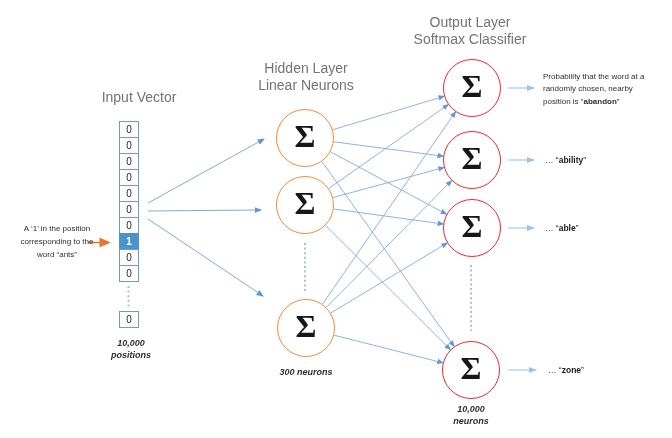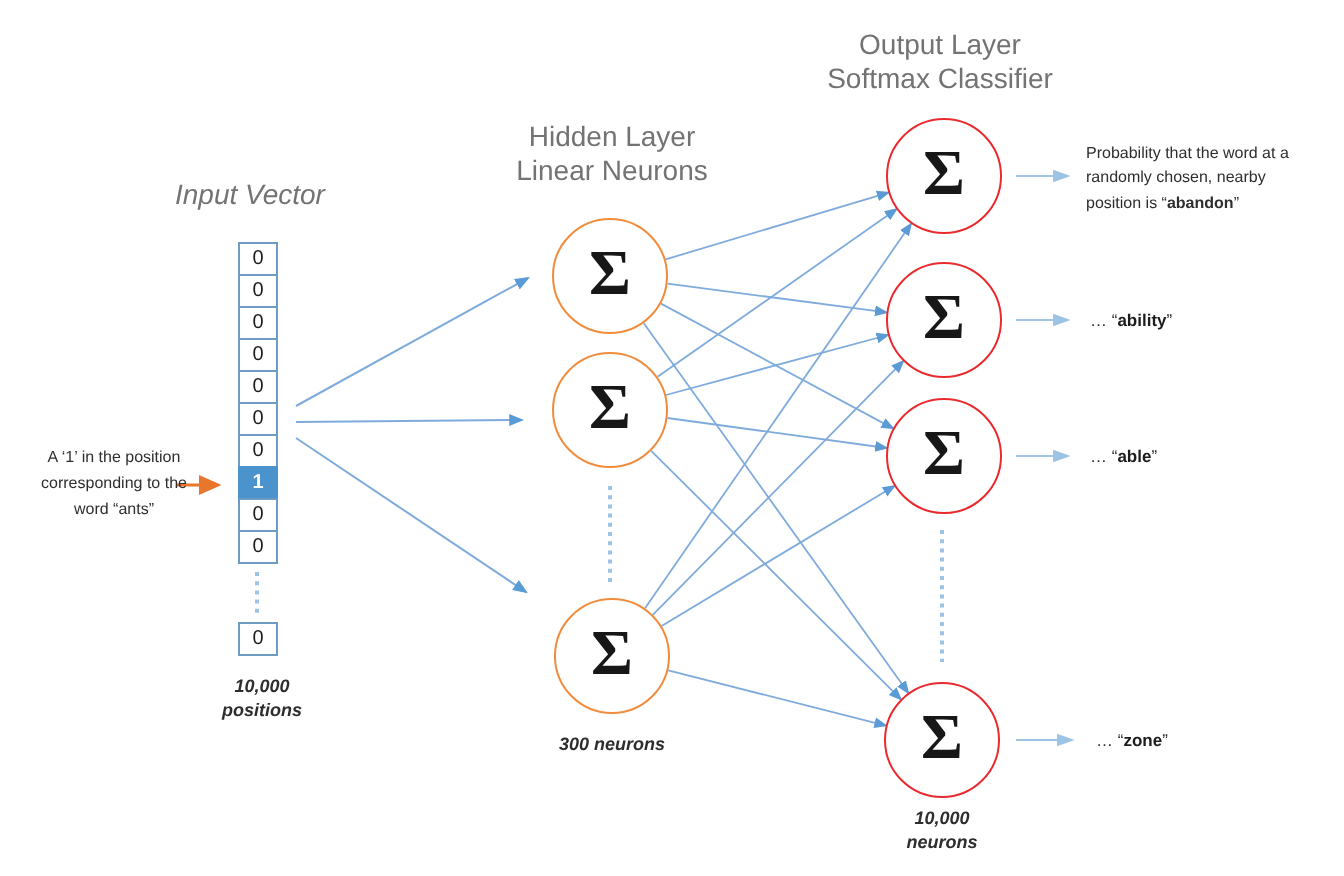--- a/index.html
+++ b/index.html
@@ -96,21 +96,21 @@
       <line x1="88" y1="242.5" x2="109" y2="242.5" stroke="#e8762d" stroke-width="1.6" marker-end="url(#aho)"></line>
     </g>
 
     <g stroke="#9dc3e6" stroke-width="2" stroke-dasharray="2 2.6">
       <line x1="128.5" y1="286" x2="128.5" y2="307"></line>
       <line x1="305" y1="243" x2="305" y2="291"></line>
       <line x1="471" y1="265" x2="471" y2="331"></line>
     </g>
   </svg>
 
-  <div class="layer-title" style="left:50px;top:89px;width:150px;font-style:italic;">
+  <div class="layer-title" style="left:64px;top:89px;width:150px;">
     <div>Input Vector</div>
   </div>
   <div class="layer-title" style="left:231px;top:60px;width:150px;">
     <div>Hidden Layer</div>
     <div>Linear Neurons</div>
   </div>
   <div class="layer-title" style="left:395px;top:14px;width:150px;">
     <div>Output Layer</div>
     <div>Softmax Classifier</div>
   </div>

